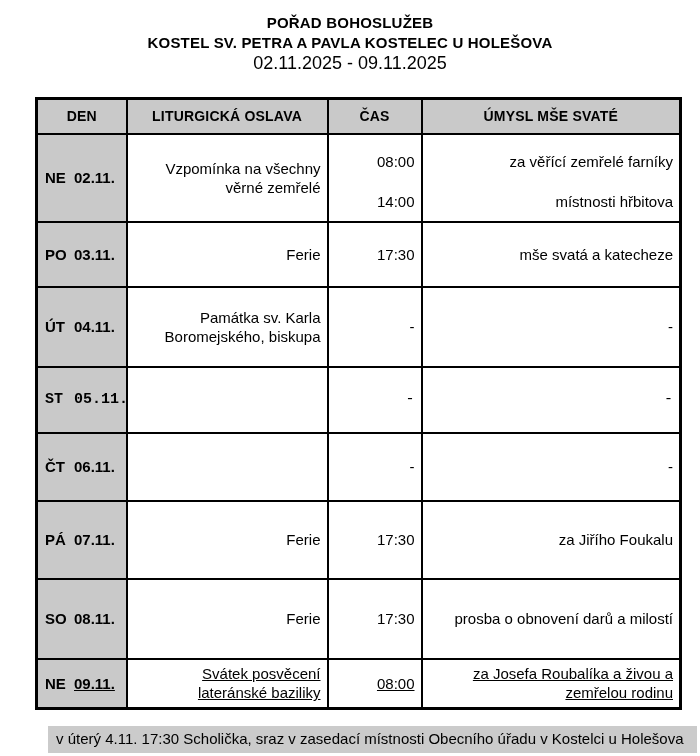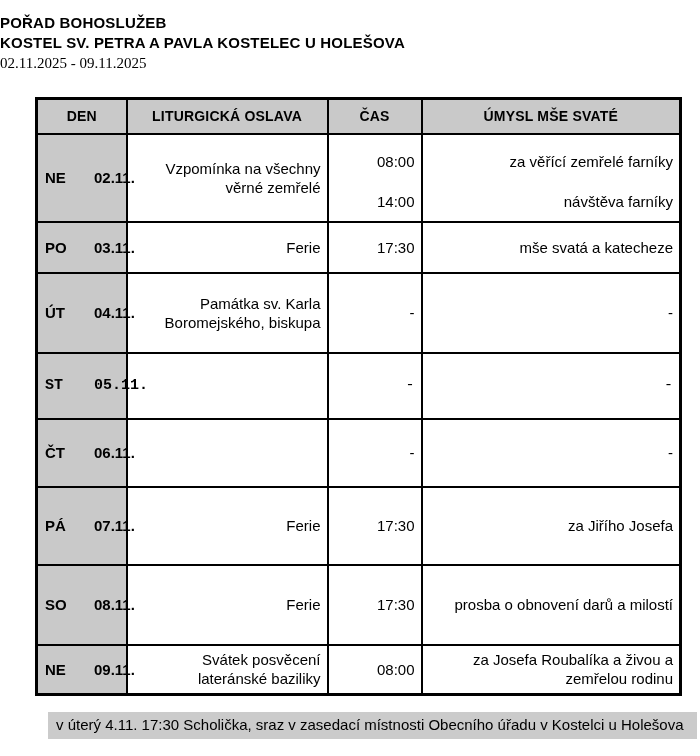--- a/index.html
+++ b/index.html
@@ -11,26 +11,26 @@
   html, body {
     margin: 0; padding: 0;
     background: #ffffff;
     width: 700px; height: 756px;
     font-family: "Liberation Sans", sans-serif;
     color: #000;
     -webkit-font-smoothing: antialiased;
   }
   .doc { width: 700px; height: 756px; overflow: hidden; }
 
-  .doc-header { padding-top: 13px; }
+  .doc-header { padding-top: 13px; text-align: center; }
   .doc-title, .doc-subtitle {
     font-size: 15px; font-weight: bold; line-height: 20px;
     letter-spacing: 0.2px;
   }
-  .doc-daterange { font-size: 15px; line-height: 21px; font-family: Liberation Serif, serif; }
+  .doc-daterange { font-size: 18px; line-height: 21px; }
 
   table.schedule {
     border-collapse: collapse;
     table-layout: fixed;
     margin: 23px 0 0 35px;
     width: 644px;
     border: 3px solid var(--border-color);
   }
   col.c-den { width: 90px; }
   col.c-osl { width: 201px; }
@@ -55,31 +55,31 @@
     line-height: 19px;
   }
   td.day-cell {
     background: var(--cell-gray);
     font-weight: bold;
     text-align: left;
     padding-left: 7px;
     white-space: nowrap;
   }
   td.day-cell .day-abbrev { display: inline-block; min-width: 24px; }
-  td.day-cell .day-date { margin-left: 25px; }
+  td.day-cell .day-date { margin-left: 5px; }
 
   
   tbody tr:nth-child(1) { height: 88px; }
-  tbody tr:nth-child(2) { height: 51px; }
+  tbody tr:nth-child(2) { height: 65px; }
   tbody tr:nth-child(3) { height: 80px; }
   tbody tr:nth-child(4) { height: 66px; font-family: Liberation Mono, monospace; }
   tbody tr:nth-child(5) { height: 68px; }
   tbody tr:nth-child(6) { height: 78px; }
   tbody tr:nth-child(7) { height: 80px; }
-  tbody tr:nth-child(8) { height: 50px; }
+  tbody tr:nth-child(8) { height: 50px; text-decoration: underline; }
 
   
   tr.multi td.time-cell > div:first-child,
   tr.multi td.int-cell  > div:first-child { margin-top: 8px; margin-bottom: 21px; }
 
   .footer-note {
     margin: 16px 0 0 48px;
     width: 649px;
     background: var(--note-gray);
     font-size: 15px;
@@ -116,21 +116,21 @@
     <tbody>
         <tr class="multi">
           <td class="day-cell"><span class="day-abbrev">NE</span><span class="day-date">02.11.</span></td>
           <td class="cel-cell">Vzpomínka na všechny věrné zemřelé</td>
           <td class="time-cell">
             <div>08:00</div>
             <div>14:00</div>
           </td>
           <td class="int-cell">
             <div>za věřící zemřelé farníky</div>
-            <div>návštěva farníky</div>
+            <div>místnosti hřbitova</div>
           </td>
         </tr>
         <tr>
           <td class="day-cell"><span class="day-abbrev">PO</span><span class="day-date">03.11.</span></td>
           <td class="cel-cell">Ferie</td>
           <td class="time-cell">
             <div>17:30</div>
           </td>
           <td class="int-cell">
             <div>mše svatá a katecheze</div>
@@ -166,21 +166,21 @@
             <div>-</div>
           </td>
         </tr>
         <tr>
           <td class="day-cell"><span class="day-abbrev">PÁ</span><span class="day-date">07.11.</span></td>
           <td class="cel-cell">Ferie</td>
           <td class="time-cell">
             <div>17:30</div>
           </td>
           <td class="int-cell">
-            <div>za Jiřího Josefa</div>
+            <div>za Jiřího Foukalu</div>
           </td>
         </tr>
         <tr>
           <td class="day-cell"><span class="day-abbrev">SO</span><span class="day-date">08.11.</span></td>
           <td class="cel-cell">Ferie</td>
           <td class="time-cell">
             <div>17:30</div>
           </td>
           <td class="int-cell">
             <div>prosba o obnovení darů a milostí</div>

